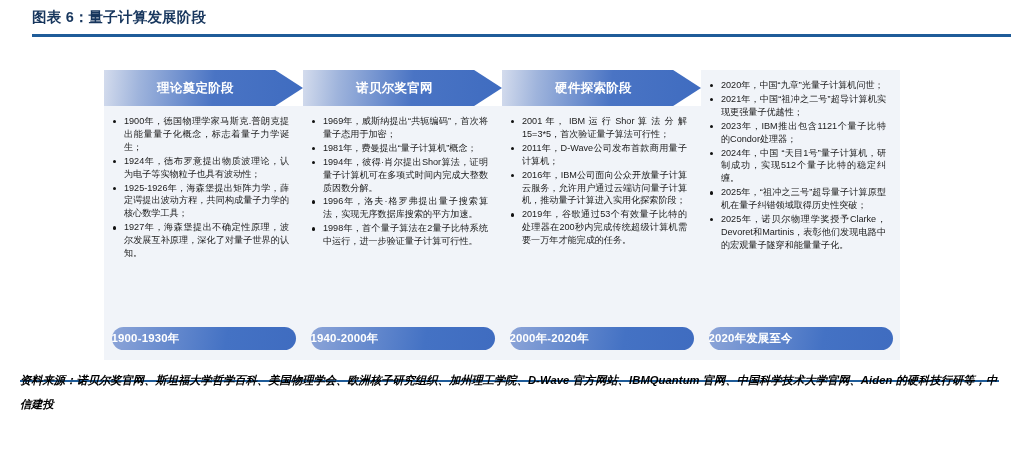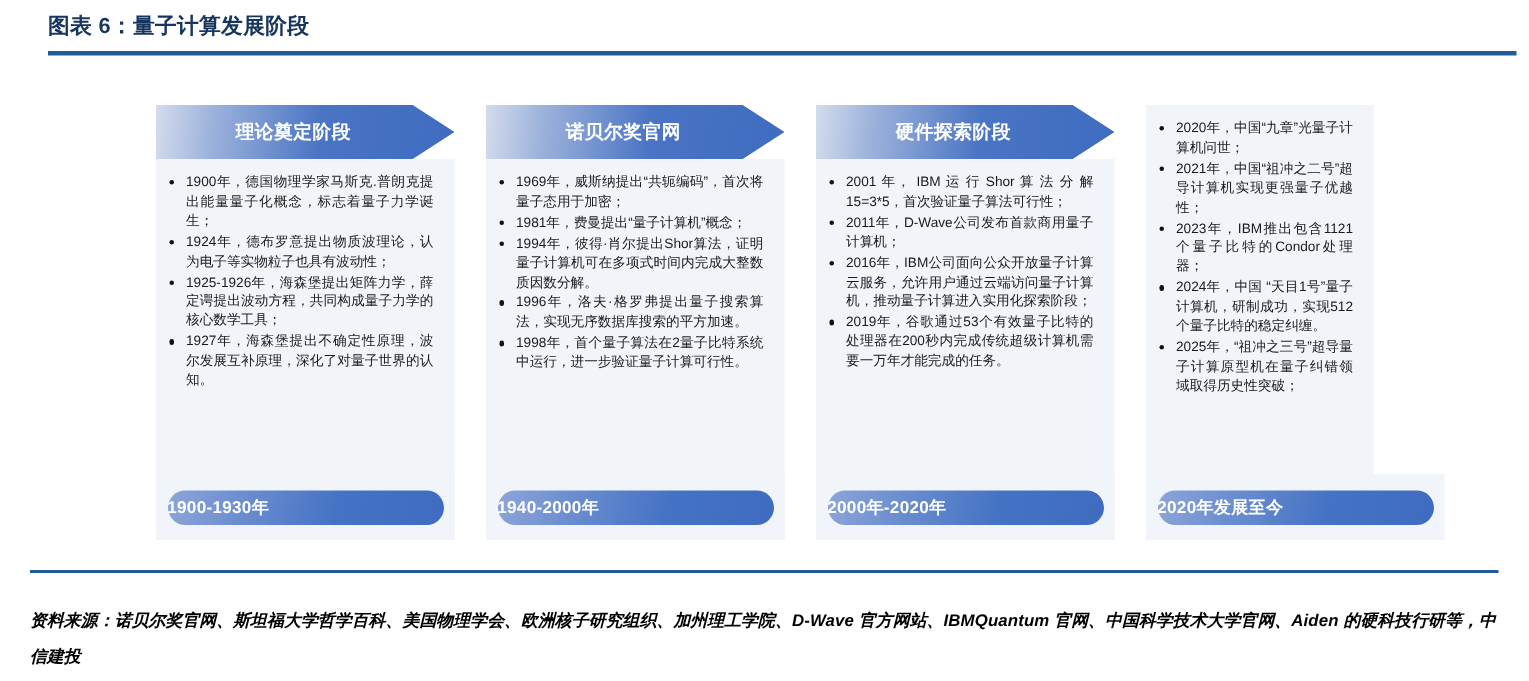--- a/index.html
+++ b/index.html
@@ -45,21 +45,21 @@
     height: 315px;
   }
 
   .columns {
     position: absolute;
     left: 104px;
     top: 10px;
     width: 812px;
     height: 290px;
     display: flex;
-    gap: 21px;
+    gap: 0;
   }
 
   .col {
     position: relative;
     width: 199px;
     display: flex;
     flex-direction: column;
   }
 
   
@@ -155,21 +155,21 @@
     position: absolute;
     left: 20px;
     top: 380px;
     width: 979px;
     height: 1.6px;
     background: #1f5c99;
   }
   .footer-text {
     position: absolute;
     left: 20px;
-    top: 402px;
+    top: 368px;
     width: 983px;
     font-size: 11.2px;
     font-style: italic;
     font-weight: bold;
     color: #000000;
     line-height: 2.15;
     letter-spacing: 0.1px;
   }
 </style>
 </head>
@@ -242,20 +242,21 @@
     </div>
 
     <div class="col">
       <div class="col-body">
         <ul class="bullets">
           <li>2020年，中国“九章”光量子计算机问世；</li>
           <li>2021年，中国“祖冲之二号”超导计算机实现更强量子优越性；</li>
           <li>2023年，IBM推出包含1121个量子比特的Condor处理器；</li>
           <li>2024年，中国 “天目1号”量子计算机，研制成功，实现512个量子比特的稳定纠缠。</li>
           <li>2025年，“祖冲之三号”超导量子计算原型机在量子纠错领域取得历史性突破；</li>
+          <li>2025年，诺贝尔物理学奖授予Clarke，Devoret和Martinis，表彰他们发现电路中的宏观量子隧穿和能量量子化。</li>
         </ul>
       </div>
       <div class="col-pill-wrap">
         <div class="col-pill">
           <span class="col-pill-label">2020年发展至今</span>
         </div>
       </div>
     </div>
 
   </div>

